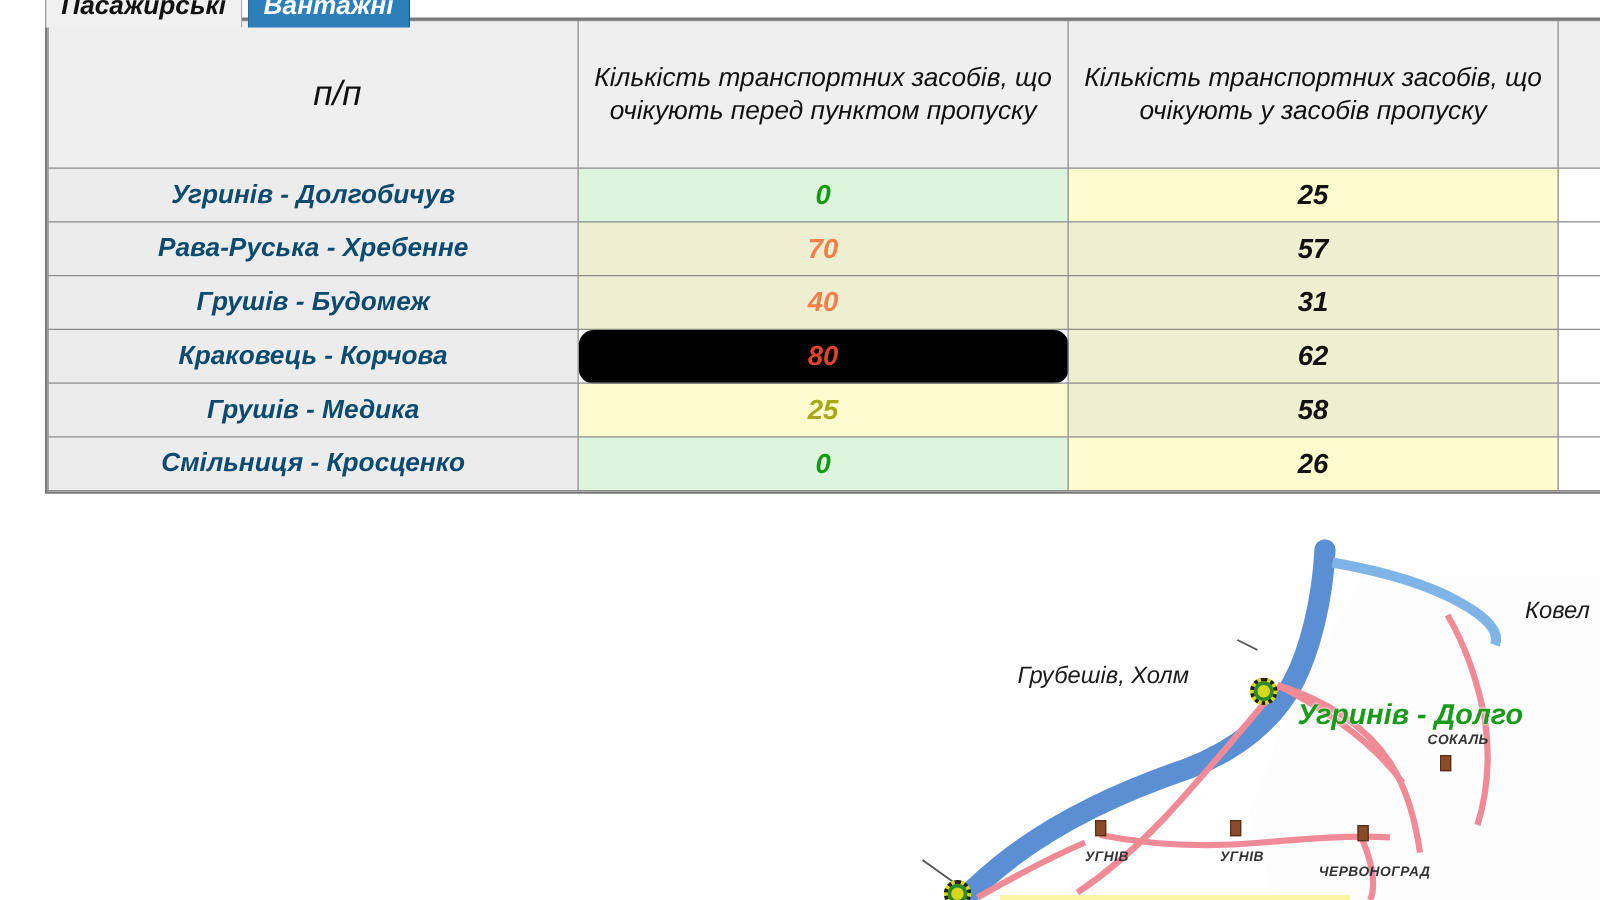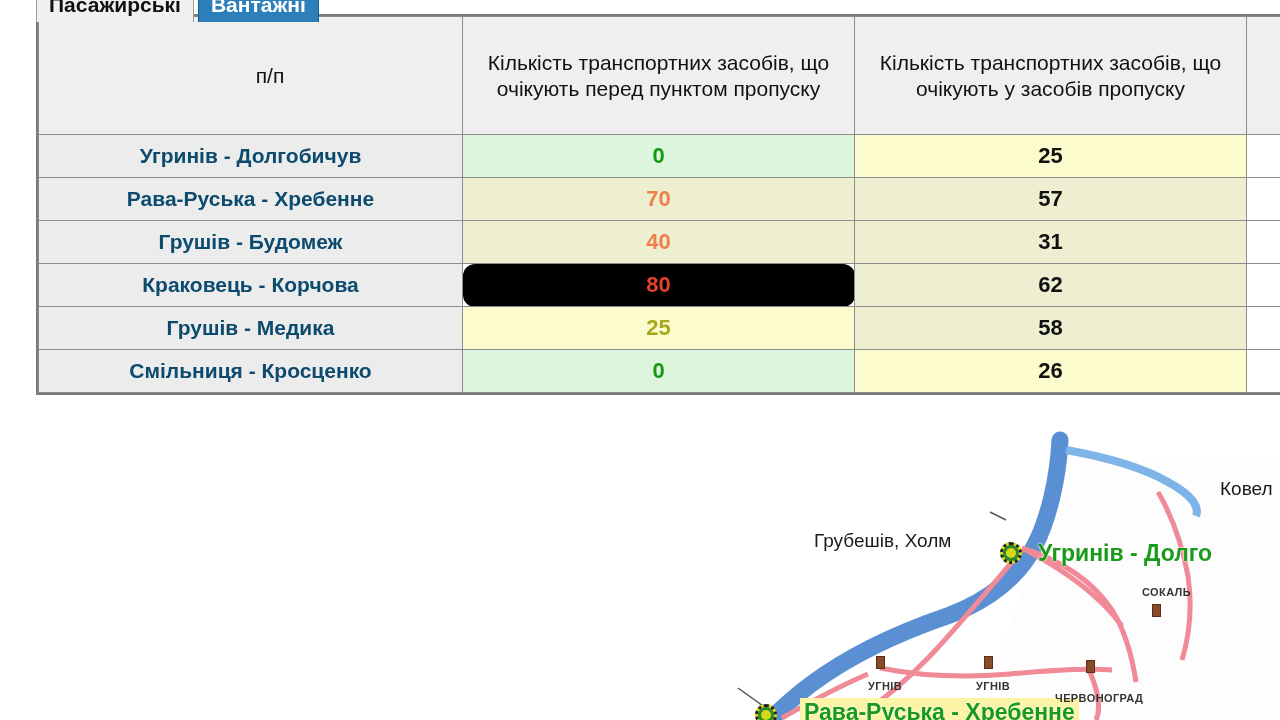--- a/index.html
+++ b/index.html
@@ -7,20 +7,21 @@
     margin: 0; padding: 0;
     width: 1280px; height: 720px;
     background: #ffffff;
     font-family: "Liberation Sans", sans-serif;
     overflow: hidden;
   }
   #page {
     position: relative;
     width: 1078px; height: 720px;
     background: #ffffff;
+    font-style: italic;
   }
 
   
   .tabs {
     position: absolute;
     left: 36px; top: -14px;
     display: flex;
     align-items: flex-end;
     gap: 4px;
     z-index: 5;
@@ -70,21 +71,21 @@
     vertical-align: middle;
   }
   table.t thead th {
     background: #efefef;
     font-size: 21px;
     font-weight: normal;
     color: #111111;
     height: 118px;
     line-height: 1.22;
   }
-  table.t thead th.head-pp { font-size: 21px; padding-left: 45px; }
+  table.t thead th.head-pp { font-size: 28px; padding-left: 45px; }
 
   td.name {
     background: #ececec;
     font-size: 21px;
     font-weight: bold;
     color: #0c4a6e;
     height: 43px;
     white-space: nowrap;
   }
   td.num {
@@ -126,20 +127,21 @@
   .label-kovel    { left: 1220px; top: 478px; }
   .label-tomashuv { left: 315px; top: 660px; }
 
   .crossing-label {
     position: absolute;
     font-size: 23px;
     font-weight: bold;
     color: #1a9a1a;
     white-space: nowrap;
     text-shadow: 0 0 2px #ffffff, 0 0 2px #ffffff;
+    margin-top: 18px;
   }
   .cl-ugryniv { left: 1038px; top: 540px; }
   .cl-rava {
     left: 800px; top: 698px;
     background: #fbf3a6;
     padding: 1px 4px;
   }
 
   .town-label {
     position: absolute;

